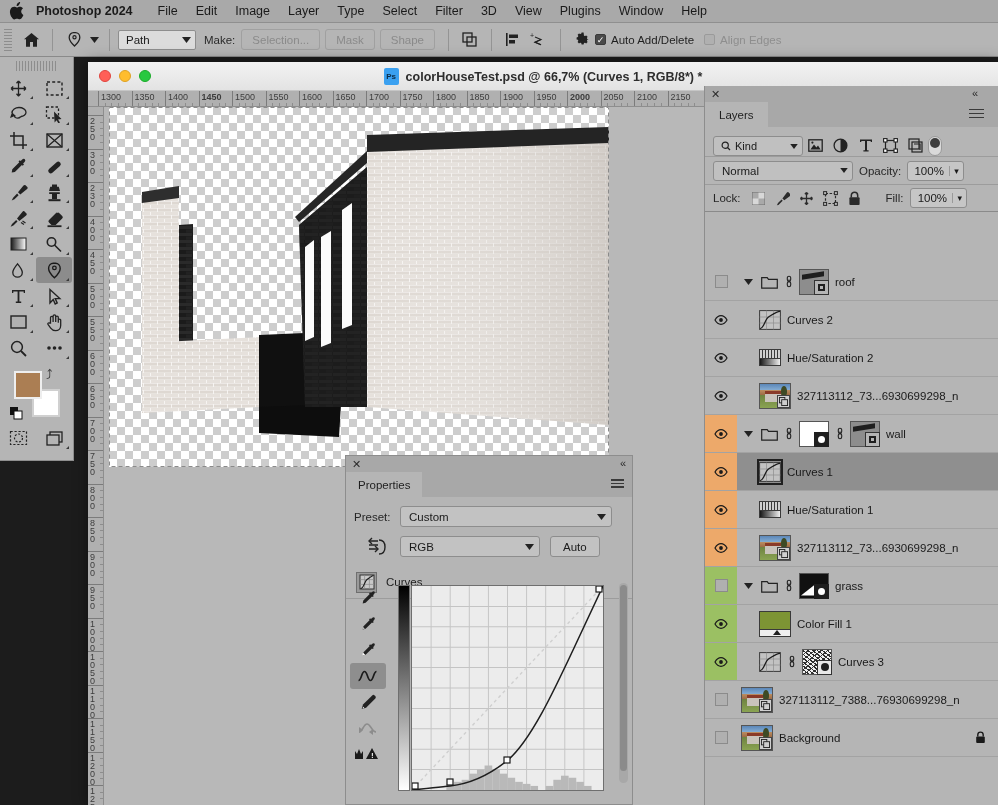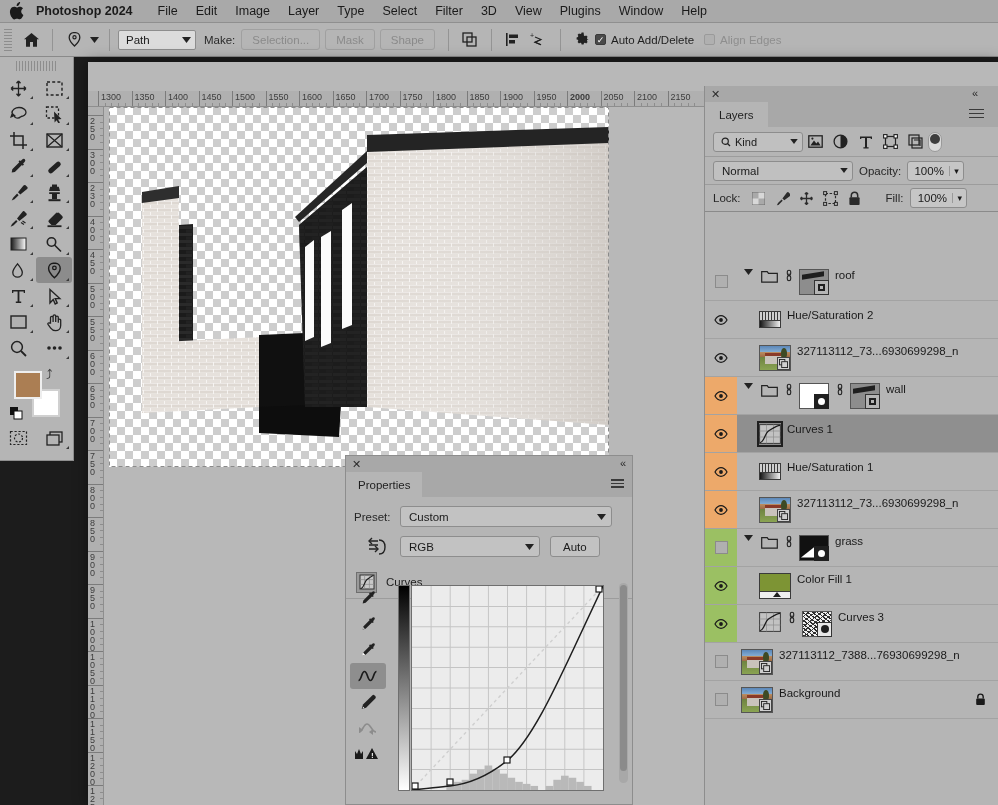--- a/index.html
+++ b/index.html
@@ -174,21 +174,21 @@
     background:#b5b5b5; border-left:1px solid #8d8d8d;
   }
   #ly-topbar { height:16px; background:#a8a8a8; position:relative; }
   #ly-close { position:absolute; left:6px; top:2px; font-size:11px; color:#2b2b2b; }
   #ly-collapse { position:absolute; right:20px; top:1px; font-size:11px; color:#2b2b2b; }
   #ly-tabrow { height:25px; background:#a8a8a8; display:flex; position:relative; }
   #ly-tab { background:#b5b5b5; padding:0 14px; display:flex; align-items:center;
     font-size:11.5px; color:#1f1f1f; }
   #ly-menu { position:absolute; right:14px; top:7px; width:15px; height:11px;
     background:repeating-linear-gradient(to bottom,#3a3a3a 0 1.5px, transparent 1.5px 4px); }
-  #ly-filter { height:30px; display:flex; align-items:center; gap:0px; padding:0 8px;
+  #ly-filter { height:30px; display:flex; align-items:flex-end; gap:0px; padding:0 8px;
     border-bottom:1px solid #9c9c9c; }
   #kind-select { width:90px; height:20px; background:#c0c0c0; border:1px solid #8d8d8d;
     border-radius:3px; display:flex; align-items:center; gap:4px; padding:0 4px 0 7px;
     font-size:11px; color:#1a1a1a; justify-content:space-between; }
   .filt-icon { width:25px; height:22px; display:flex; align-items:center; justify-content:center; }
   #ly-toggle { width:14px; height:20px; background:#d9d9d9; border-radius:7px; position:relative; border:1px solid #9a9a9a; }
   #ly-toggle::after { content:""; position:absolute; left:1px; top:1px; width:10px; height:10px;
     background:#3d3d3d; border-radius:50%; }
   #ly-blend { height:28px; display:flex; align-items:center; padding:0 8px; gap:6px;
     border-bottom:1px solid #9c9c9c; }
@@ -202,21 +202,21 @@
   #ly-lock { height:27px; display:flex; align-items:center; padding:0 8px; gap:2px;
     border-bottom:1px solid #8a8a8a; }
   .lock-icon { width:22px; height:20px; display:flex; align-items:center; justify-content:center; }
   #layerlist { position:absolute; left:0; top:177px; right:0; bottom:0; overflow:hidden; }
   .lrow { height:38px; display:flex; align-items:center; border-bottom:1px solid #a3a3a3;
     background:#b5b5b5; position:relative; }
   .lrow.selected { background:#8f8f8f; }
   .eyecol { width:32px; height:100%; display:flex; align-items:center; justify-content:center; flex:0 0 32px; }
   .eyecol.orange { background:#eda96a; }
   .eyecol.green  { background:#9bc063; }
-  .lcontent { display:flex; align-items:flex-start; gap:6px; padding-left:4px; flex:1; min-width:0; }
+  .lcontent { display:flex; align-items:center; gap:6px; padding-left:4px; flex:1; min-width:0; }
   .disc { width:14px; display:flex; align-items:center; justify-content:center; }
   .thumb { width:32px; height:26px; border:1px solid #555; flex:0 0 32px; position:relative; overflow:hidden; }
   .thumb.adj { width:22px; height:22px; border:1px solid transparent; flex:0 0 22px; }
   .thumb.boxed { outline:2px solid #1f1f1f; }
   .lname { font-size:11.5px; color:#1a1a1a; white-space:nowrap; overflow:hidden; text-overflow:ellipsis; }
   .linkico { width:9px; flex:0 0 9px; display:flex; align-items:center; justify-content:center; }
   .lockbadge { position:absolute; right:12px; top:12px; }
   .photo-thumb {
     background:
       linear-gradient(to bottom,#5b87b8 0%,#86aed4 26%, #b98a5e 27%, #9c6b45 46%, #6f8441 47%, #8aa352 100%);
@@ -512,20 +512,29 @@
       <svg width="19" height="17" viewBox="0 0 19 17">
           <rect x="5" y="2" width="12" height="10" fill="none" stroke="#222" stroke-width="1.3"></rect>
           <rect x="2" y="5" width="12" height="10" fill="#b5b5b5" stroke="#222" stroke-width="1.3"></rect>
         </svg>
       <div class="corner"></div>
     </div>
   </div>
 </div>
 
 <div id="docwin">
+  <div id="titlebar">
+    <div class="tl-dot" id="dot-close"></div>
+    <div class="tl-dot" id="dot-min"></div>
+    <div class="tl-dot" id="dot-max"></div>
+    <div id="doc-title-wrap">
+      <div id="ps-badge">Ps</div>
+      <span id="doc-title">colorHouseTest.psd @ 66,7% (Curves 1, RGB/8*) *</span>
+    </div>
+  </div>
 
   <div id="rcorner"></div>
   <div id="hruler">
       <div class="hr-tick" style="left: 10px;"></div>
       <div class="hr-lbl" style="left: 10px;">1300</div>
       <div class="hr-minor" style="left: 16.7px;"></div>
       <div class="hr-minor" style="left: 23.4px;"></div>
       <div class="hr-minor" style="left: 30.1px;"></div>
       <div class="hr-minor" style="left: 36.8px;"></div>
       <div class="hr-tick" style="left: 43.5px;"></div>
@@ -534,21 +543,21 @@
       <div class="hr-minor" style="left: 56.9px;"></div>
       <div class="hr-minor" style="left: 63.6px;"></div>
       <div class="hr-minor" style="left: 70.3px;"></div>
       <div class="hr-tick" style="left: 77px;"></div>
       <div class="hr-lbl" style="left: 77px;">1400</div>
       <div class="hr-minor" style="left: 83.7px;"></div>
       <div class="hr-minor" style="left: 90.4px;"></div>
       <div class="hr-minor" style="left: 97.1px;"></div>
       <div class="hr-minor" style="left: 103.8px;"></div>
       <div class="hr-tick" style="left: 110.5px;"></div>
-      <div class="hr-lbl" style="left: 110.5px;">1450</div>
+      <div class="hr-lbl" style="left: 110.5px; font-weight: bold;">1450</div>
       <div class="hr-minor" style="left: 117.2px;"></div>
       <div class="hr-minor" style="left: 123.9px;"></div>
       <div class="hr-minor" style="left: 130.6px;"></div>
       <div class="hr-minor" style="left: 137.3px;"></div>
       <div class="hr-tick" style="left: 144px;"></div>
       <div class="hr-lbl" style="left: 144px;">1500</div>
       <div class="hr-minor" style="left: 150.7px;"></div>
       <div class="hr-minor" style="left: 157.4px;"></div>
       <div class="hr-minor" style="left: 164.1px;"></div>
       <div class="hr-minor" style="left: 170.8px;"></div>
@@ -1119,124 +1128,31 @@
       </div>
       <div class="lrow">
         <div class="eyecol">
           <svg width="14" height="10" viewBox="0 0 14 10">
             <path d="M7 .7C3.4.7 1 5 1 5s2.4 4.3 6 4.3S13 5 13 5 10.6.7 7 .7z" fill="none" stroke="#1a1a1a" stroke-width="1.2"></path>
             <circle cx="7" cy="5" r="1.9" fill="#1a1a1a"></circle>
           </svg>
         </div>
         <div class="lcontent" style="padding-left: 22px;">
           <span class="thumb adj" style="border:none;display:flex;align-items:center;justify-content:center">
-            <svg width="22" height="18" viewBox="0 0 22 18">
-              <rect x=".5" y=".5" width="21" height="9" fill="#cfcfcf" stroke="#3a3a3a" stroke-width="1"></rect>
-              <g stroke="#3a3a3a" stroke-width="1">
-                <path d="M3.5.5v9M6.5.5v9M9.5.5v9M12.5.5v9M15.5.5v9M18.5.5v9"></path>
-              </g>
-              <defs>
-                <linearGradient id="hg" x1="0" x2="1">
-                  <stop offset="0" stop-color="#111"></stop>
-                  <stop offset="1" stop-color="#f5f5f5"></stop>
-                </linearGradient>
-              </defs>
-              <rect x=".5" y="9.5" width="21" height="7" fill="url(#hg)" stroke="#3a3a3a" stroke-width="1"></rect>
-            </svg>
-          </span>
-          <span class="lname">Hue/Saturation 2</span>
-        </div>
-      </div>
-      <div class="lrow">
-        <div class="eyecol">
-          <svg width="14" height="10" viewBox="0 0 14 10">
-            <path d="M7 .7C3.4.7 1 5 1 5s2.4 4.3 6 4.3S13 5 13 5 10.6.7 7 .7z" fill="none" stroke="#1a1a1a" stroke-width="1.2"></path>
-            <circle cx="7" cy="5" r="1.9" fill="#1a1a1a"></circle>
-          </svg>
-        </div>
-        <div class="lcontent" style="padding-left: 22px;">
-          <span class="thumb photo-thumb">
-            <span class="house"></span>
-            <span class="tree"></span>
-            <span class="smartbadge">
-              <svg width="9" height="9" viewBox="0 0 10 10">
-                <rect x=".5" y=".5" width="6" height="6" fill="none" stroke="#222" stroke-width="1"></rect>
-                <rect x="3" y="3" width="6.5" height="6.5" fill="#cfcfcf" stroke="#222" stroke-width="1"></rect>
-              </svg>
-            </span>
-          </span>
-          <span class="lname">327113112_73...6930699298_n</span>
-        </div>
-      </div>
-      <div class="lrow">
-        <div class="eyecol orange">
-          <svg width="14" height="10" viewBox="0 0 14 10">
-            <path d="M7 .7C3.4.7 1 5 1 5s2.4 4.3 6 4.3S13 5 13 5 10.6.7 7 .7z" fill="none" stroke="#1a1a1a" stroke-width="1.2"></path>
-            <circle cx="7" cy="5" r="1.9" fill="#1a1a1a"></circle>
-          </svg>
-        </div>
-        <div class="lcontent">
-          <span class="disc">
-            <svg width="9" height="6" viewBox="0 0 9 6">
-              <path fill="#222" d="M0 0h9L4.5 6z"></path>
-            </svg>
-          </span>
-          <span style="display:inline-flex">
-            <svg width="17" height="14" viewBox="0 0 17 14">
-              <path d="M.7 2.6h5.5l1.3 1.8h8.8v8.8H.7z" fill="none" stroke="#222" stroke-width="1.2"></path>
-            </svg>
-          </span>
-          <span class="linkico">
-            <svg width="8" height="13" viewBox="0 0 8 13">
-              <path d="M4 1.2a1.7 1.7 0 011.7 1.7v1.6a1.7 1.7 0 01-3.4 0V2.9A1.7 1.7 0 014 1.2z" fill="none" stroke="#222" stroke-width="1.1"></path>
-              <path d="M4 6.5a1.7 1.7 0 011.7 1.7v1.9a1.7 1.7 0 01-3.4 0V8.2A1.7 1.7 0 014 6.5z" fill="none" stroke="#222" stroke-width="1.1"></path>
-              <path d="M4 4.6v3.2" stroke="#222" stroke-width="1.1"></path>
-            </svg>
-          </span>
-          <span class="maskthumb" style="background:#ffffff">
-            <span style="position:absolute;right:-1px;bottom:-1px;width:15px;height:15px;background:#1f1f1f;display:flex;align-items:center;justify-content:center">
-              <span style="width:7px;height:7px;border-radius:50%;background:#fff"></span>
-            </span>
-          </span>
-          <span class="linkico">
-            <svg width="8" height="13" viewBox="0 0 8 13">
-              <path d="M4 1.2a1.7 1.7 0 011.7 1.7v1.6a1.7 1.7 0 01-3.4 0V2.9A1.7 1.7 0 014 1.2z" fill="none" stroke="#222" stroke-width="1.1"></path>
-              <path d="M4 6.5a1.7 1.7 0 011.7 1.7v1.9a1.7 1.7 0 01-3.4 0V8.2A1.7 1.7 0 014 6.5z" fill="none" stroke="#222" stroke-width="1.1"></path>
-              <path d="M4 4.6v3.2" stroke="#222" stroke-width="1.1"></path>
-            </svg>
-          </span>
-          <span class="maskthumb" style="background:#8d8d8d">
-            <span style="position:absolute;left:2px;top:3px;width:22px;height:5px;background:#1f1f1f;transform:skewY(-9deg)"></span>
-            <span style="position:absolute;right:-1px;bottom:-1px;width:15px;height:15px;background:#b5b5b5;border:1px solid #333;display:flex;align-items:center;justify-content:center">
-              <span style="width:7px;height:7px;border:2px solid #1f1f1f"></span>
-            </span>
-          </span>
-          <span class="lname">wall</span>
-        </div>
-      </div>
-      <div class="lrow selected">
-        <div class="eyecol orange">
-          <svg width="14" height="10" viewBox="0 0 14 10">
-            <path d="M7 .7C3.4.7 1 5 1 5s2.4 4.3 6 4.3S13 5 13 5 10.6.7 7 .7z" fill="none" stroke="#1a1a1a" stroke-width="1.2"></path>
-            <circle cx="7" cy="5" r="1.9" fill="#1a1a1a"></circle>
-          </svg>
-        </div>
-        <div class="lcontent" style="padding-left: 22px;">
-          <span class="thumb adj boxed" style="border:none;display:flex;align-items:center;justify-content:center">
             <svg width="22" height="20" viewBox="0 0 22 20">
               <rect x=".6" y=".6" width="20.8" height="18.8" fill="#c2c2c2" stroke="#3a3a3a" stroke-width="1"></rect>
               <path d="M.6 7h20.8M.6 13h20.8M7.5.6v18.8M14.5.6v18.8" stroke="#8d8d8d" stroke-width=".7"></path>
               <path d="M1 18.6C5 18.6 6 9 9.5 7S17.5 1.4 21 1.4" fill="none" stroke="#1a1a1a" stroke-width="1.3"></path>
             </svg>
           </span>
-          <span class="lname">Curves 1</span>
+          <span class="lname">Curves 2</span>
         </div>
       </div>
       <div class="lrow">
-        <div class="eyecol orange">
+        <div class="eyecol">
           <svg width="14" height="10" viewBox="0 0 14 10">
             <path d="M7 .7C3.4.7 1 5 1 5s2.4 4.3 6 4.3S13 5 13 5 10.6.7 7 .7z" fill="none" stroke="#1a1a1a" stroke-width="1.2"></path>
             <circle cx="7" cy="5" r="1.9" fill="#1a1a1a"></circle>
           </svg>
         </div>
         <div class="lcontent" style="padding-left: 22px;">
           <span class="thumb adj" style="border:none;display:flex;align-items:center;justify-content:center">
             <svg width="22" height="18" viewBox="0 0 22 18">
               <rect x=".5" y=".5" width="21" height="9" fill="#cfcfcf" stroke="#3a3a3a" stroke-width="1"></rect>
               <g stroke="#3a3a3a" stroke-width="1">
@@ -1244,45 +1160,156 @@
               </g>
               <defs>
                 <linearGradient id="hg" x1="0" x2="1">
                   <stop offset="0" stop-color="#111"></stop>
                   <stop offset="1" stop-color="#f5f5f5"></stop>
                 </linearGradient>
               </defs>
               <rect x=".5" y="9.5" width="21" height="7" fill="url(#hg)" stroke="#3a3a3a" stroke-width="1"></rect>
             </svg>
           </span>
-          <span class="lname">Hue/Saturation 1</span>
+          <span class="lname">Hue/Saturation 2</span>
         </div>
       </div>
       <div class="lrow">
-        <div class="eyecol orange">
+        <div class="eyecol">
           <svg width="14" height="10" viewBox="0 0 14 10">
             <path d="M7 .7C3.4.7 1 5 1 5s2.4 4.3 6 4.3S13 5 13 5 10.6.7 7 .7z" fill="none" stroke="#1a1a1a" stroke-width="1.2"></path>
             <circle cx="7" cy="5" r="1.9" fill="#1a1a1a"></circle>
           </svg>
         </div>
         <div class="lcontent" style="padding-left: 22px;">
           <span class="thumb photo-thumb">
             <span class="house"></span>
             <span class="tree"></span>
             <span class="smartbadge">
               <svg width="9" height="9" viewBox="0 0 10 10">
                 <rect x=".5" y=".5" width="6" height="6" fill="none" stroke="#222" stroke-width="1"></rect>
                 <rect x="3" y="3" width="6.5" height="6.5" fill="#cfcfcf" stroke="#222" stroke-width="1"></rect>
               </svg>
             </span>
           </span>
           <span class="lname">327113112_73...6930699298_n</span>
         </div>
       </div>
       <div class="lrow">
+        <div class="eyecol orange">
+          <svg width="14" height="10" viewBox="0 0 14 10">
+            <path d="M7 .7C3.4.7 1 5 1 5s2.4 4.3 6 4.3S13 5 13 5 10.6.7 7 .7z" fill="none" stroke="#1a1a1a" stroke-width="1.2"></path>
+            <circle cx="7" cy="5" r="1.9" fill="#1a1a1a"></circle>
+          </svg>
+        </div>
+        <div class="lcontent">
+          <span class="disc">
+            <svg width="9" height="6" viewBox="0 0 9 6">
+              <path fill="#222" d="M0 0h9L4.5 6z"></path>
+            </svg>
+          </span>
+          <span style="display:inline-flex">
+            <svg width="17" height="14" viewBox="0 0 17 14">
+              <path d="M.7 2.6h5.5l1.3 1.8h8.8v8.8H.7z" fill="none" stroke="#222" stroke-width="1.2"></path>
+            </svg>
+          </span>
+          <span class="linkico">
+            <svg width="8" height="13" viewBox="0 0 8 13">
+              <path d="M4 1.2a1.7 1.7 0 011.7 1.7v1.6a1.7 1.7 0 01-3.4 0V2.9A1.7 1.7 0 014 1.2z" fill="none" stroke="#222" stroke-width="1.1"></path>
+              <path d="M4 6.5a1.7 1.7 0 011.7 1.7v1.9a1.7 1.7 0 01-3.4 0V8.2A1.7 1.7 0 014 6.5z" fill="none" stroke="#222" stroke-width="1.1"></path>
+              <path d="M4 4.6v3.2" stroke="#222" stroke-width="1.1"></path>
+            </svg>
+          </span>
+          <span class="maskthumb" style="background:#ffffff">
+            <span style="position:absolute;right:-1px;bottom:-1px;width:15px;height:15px;background:#1f1f1f;display:flex;align-items:center;justify-content:center">
+              <span style="width:7px;height:7px;border-radius:50%;background:#fff"></span>
+            </span>
+          </span>
+          <span class="linkico">
+            <svg width="8" height="13" viewBox="0 0 8 13">
+              <path d="M4 1.2a1.7 1.7 0 011.7 1.7v1.6a1.7 1.7 0 01-3.4 0V2.9A1.7 1.7 0 014 1.2z" fill="none" stroke="#222" stroke-width="1.1"></path>
+              <path d="M4 6.5a1.7 1.7 0 011.7 1.7v1.9a1.7 1.7 0 01-3.4 0V8.2A1.7 1.7 0 014 6.5z" fill="none" stroke="#222" stroke-width="1.1"></path>
+              <path d="M4 4.6v3.2" stroke="#222" stroke-width="1.1"></path>
+            </svg>
+          </span>
+          <span class="maskthumb" style="background:#8d8d8d">
+            <span style="position:absolute;left:2px;top:3px;width:22px;height:5px;background:#1f1f1f;transform:skewY(-9deg)"></span>
+            <span style="position:absolute;right:-1px;bottom:-1px;width:15px;height:15px;background:#b5b5b5;border:1px solid #333;display:flex;align-items:center;justify-content:center">
+              <span style="width:7px;height:7px;border:2px solid #1f1f1f"></span>
+            </span>
+          </span>
+          <span class="lname">wall</span>
+        </div>
+      </div>
+      <div class="lrow selected">
+        <div class="eyecol orange">
+          <svg width="14" height="10" viewBox="0 0 14 10">
+            <path d="M7 .7C3.4.7 1 5 1 5s2.4 4.3 6 4.3S13 5 13 5 10.6.7 7 .7z" fill="none" stroke="#1a1a1a" stroke-width="1.2"></path>
+            <circle cx="7" cy="5" r="1.9" fill="#1a1a1a"></circle>
+          </svg>
+        </div>
+        <div class="lcontent" style="padding-left: 22px;">
+          <span class="thumb adj boxed" style="border:none;display:flex;align-items:center;justify-content:center">
+            <svg width="22" height="20" viewBox="0 0 22 20">
+              <rect x=".6" y=".6" width="20.8" height="18.8" fill="#c2c2c2" stroke="#3a3a3a" stroke-width="1"></rect>
+              <path d="M.6 7h20.8M.6 13h20.8M7.5.6v18.8M14.5.6v18.8" stroke="#8d8d8d" stroke-width=".7"></path>
+              <path d="M1 18.6C5 18.6 6 9 9.5 7S17.5 1.4 21 1.4" fill="none" stroke="#1a1a1a" stroke-width="1.3"></path>
+            </svg>
+          </span>
+          <span class="lname">Curves 1</span>
+        </div>
+      </div>
+      <div class="lrow">
+        <div class="eyecol orange">
+          <svg width="14" height="10" viewBox="0 0 14 10">
+            <path d="M7 .7C3.4.7 1 5 1 5s2.4 4.3 6 4.3S13 5 13 5 10.6.7 7 .7z" fill="none" stroke="#1a1a1a" stroke-width="1.2"></path>
+            <circle cx="7" cy="5" r="1.9" fill="#1a1a1a"></circle>
+          </svg>
+        </div>
+        <div class="lcontent" style="padding-left: 22px;">
+          <span class="thumb adj" style="border:none;display:flex;align-items:center;justify-content:center">
+            <svg width="22" height="18" viewBox="0 0 22 18">
+              <rect x=".5" y=".5" width="21" height="9" fill="#cfcfcf" stroke="#3a3a3a" stroke-width="1"></rect>
+              <g stroke="#3a3a3a" stroke-width="1">
+                <path d="M3.5.5v9M6.5.5v9M9.5.5v9M12.5.5v9M15.5.5v9M18.5.5v9"></path>
+              </g>
+              <defs>
+                <linearGradient id="hg" x1="0" x2="1">
+                  <stop offset="0" stop-color="#111"></stop>
+                  <stop offset="1" stop-color="#f5f5f5"></stop>
+                </linearGradient>
+              </defs>
+              <rect x=".5" y="9.5" width="21" height="7" fill="url(#hg)" stroke="#3a3a3a" stroke-width="1"></rect>
+            </svg>
+          </span>
+          <span class="lname">Hue/Saturation 1</span>
+        </div>
+      </div>
+      <div class="lrow">
+        <div class="eyecol orange">
+          <svg width="14" height="10" viewBox="0 0 14 10">
+            <path d="M7 .7C3.4.7 1 5 1 5s2.4 4.3 6 4.3S13 5 13 5 10.6.7 7 .7z" fill="none" stroke="#1a1a1a" stroke-width="1.2"></path>
+            <circle cx="7" cy="5" r="1.9" fill="#1a1a1a"></circle>
+          </svg>
+        </div>
+        <div class="lcontent" style="padding-left: 22px;">
+          <span class="thumb photo-thumb">
+            <span class="house"></span>
+            <span class="tree"></span>
+            <span class="smartbadge">
+              <svg width="9" height="9" viewBox="0 0 10 10">
+                <rect x=".5" y=".5" width="6" height="6" fill="none" stroke="#222" stroke-width="1"></rect>
+                <rect x="3" y="3" width="6.5" height="6.5" fill="#cfcfcf" stroke="#222" stroke-width="1"></rect>
+              </svg>
+            </span>
+          </span>
+          <span class="lname">327113112_73...6930699298_n</span>
+        </div>
+      </div>
+      <div class="lrow">
         <div class="eyecol green">
           <span style="display:inline-block;width:13px;height:13px;border:1px solid #8b8b8b;background:#b0b0b0"></span>
         </div>
         <div class="lcontent">
           <span class="disc">
             <svg width="9" height="6" viewBox="0 0 9 6">
               <path fill="#222" d="M0 0h9L4.5 6z"></path>
             </svg>
           </span>
           <span style="display:inline-flex">

